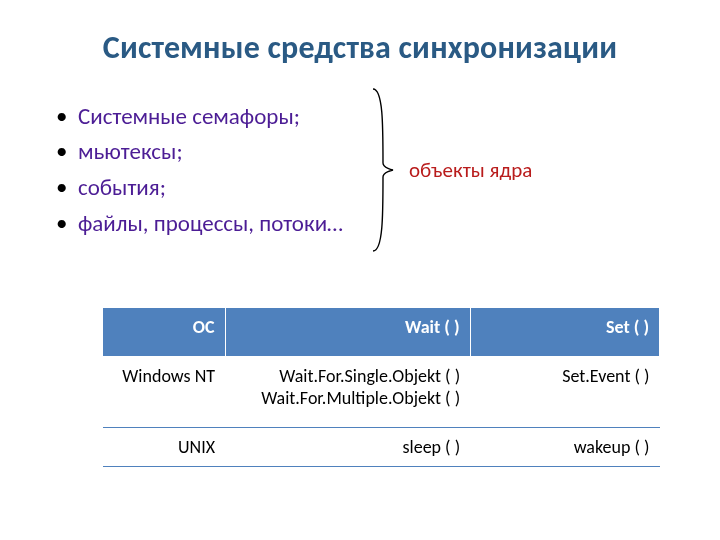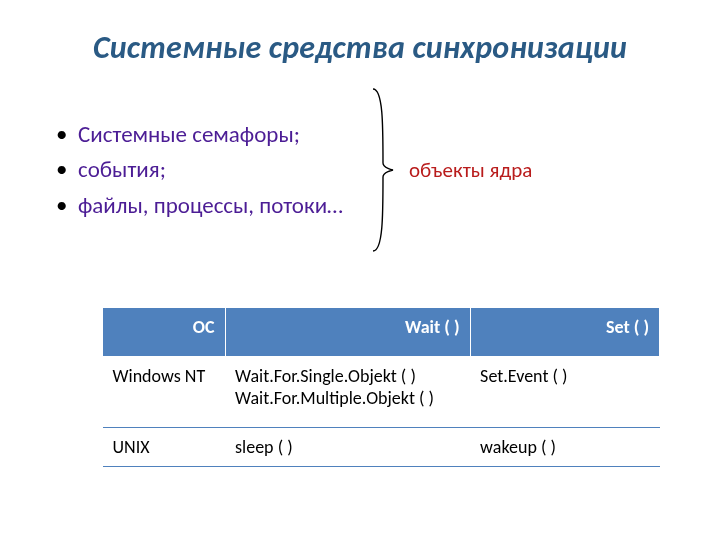--- a/index.html
+++ b/index.html
@@ -18,21 +18,20 @@
     box-sizing: border-box;
     padding: 20px 30px;
   }
   .title {
     text-align: center;
     font-size: 32px;
     font-weight: bold;
     color: #2a5a84;
     margin: 8px 0 18px 0;
     letter-spacing: 0.2px;
-    font-style: italic;
   }
   .content-row {
     display: flex;
     align-items: center;
     margin-top: 8px;
   }
   .bullets {
     list-style: none;
     padding: 0;
     margin: 0 0 0 26px;
@@ -87,35 +86,37 @@
     padding: 8px 10px 18px 10px;
     border: 1px solid #fff;
     vertical-align: top;
   }
   td {
     background: #fff;
     color: #000;
     padding: 8px 10px 18px 10px;
     border-bottom: 1px solid #4f81bd;
     vertical-align: top;
+    text-align: right;
   }
   tr.tight td {
     padding-bottom: 8px;
   }
 </style>
 </head>
 <body>
 
 <div class="slide">
 
   <div class="title">Системные средства синхронизации</div>
 
   <div class="content-row">
     <ul class="bullets">
       <li>Системные семафоры;</li>
+      <li>мьютексы;</li>
       <li>события;</li>
       <li>файлы, процессы, потоки…</li>
     </ul>
 
     <div class="annot-group">
       <svg class="brace" width="30" height="170" viewBox="0 0 30 170">
         <path d="M6 4 C16 4 16 40 16 78 C16 83 26 85 26 85 C26 85 16 87 16 92 C16 130 16 166 6 166" fill="none" stroke="#000" stroke-width="1.4"></path>
       </svg>
       <span class="annot-label">объекты ядра</span>
     </div>

